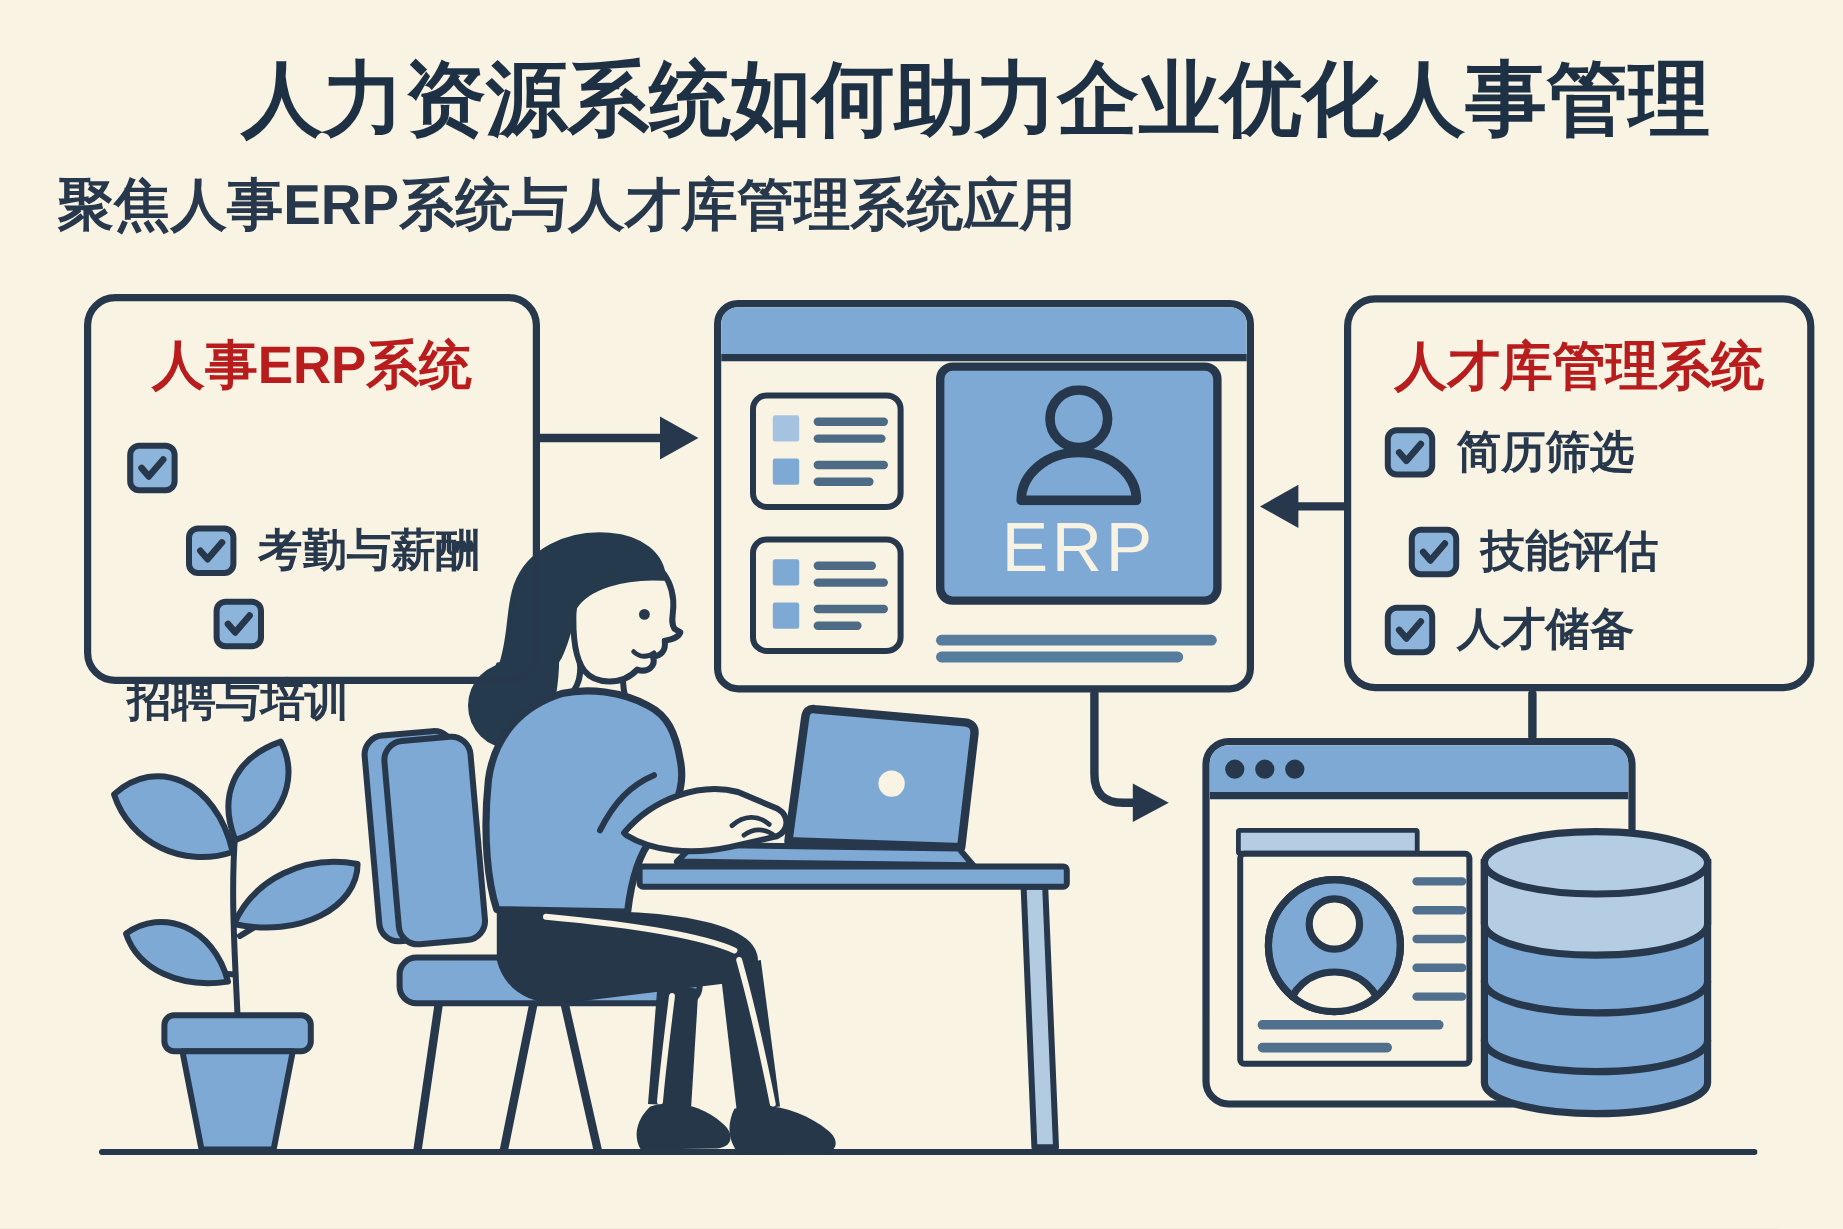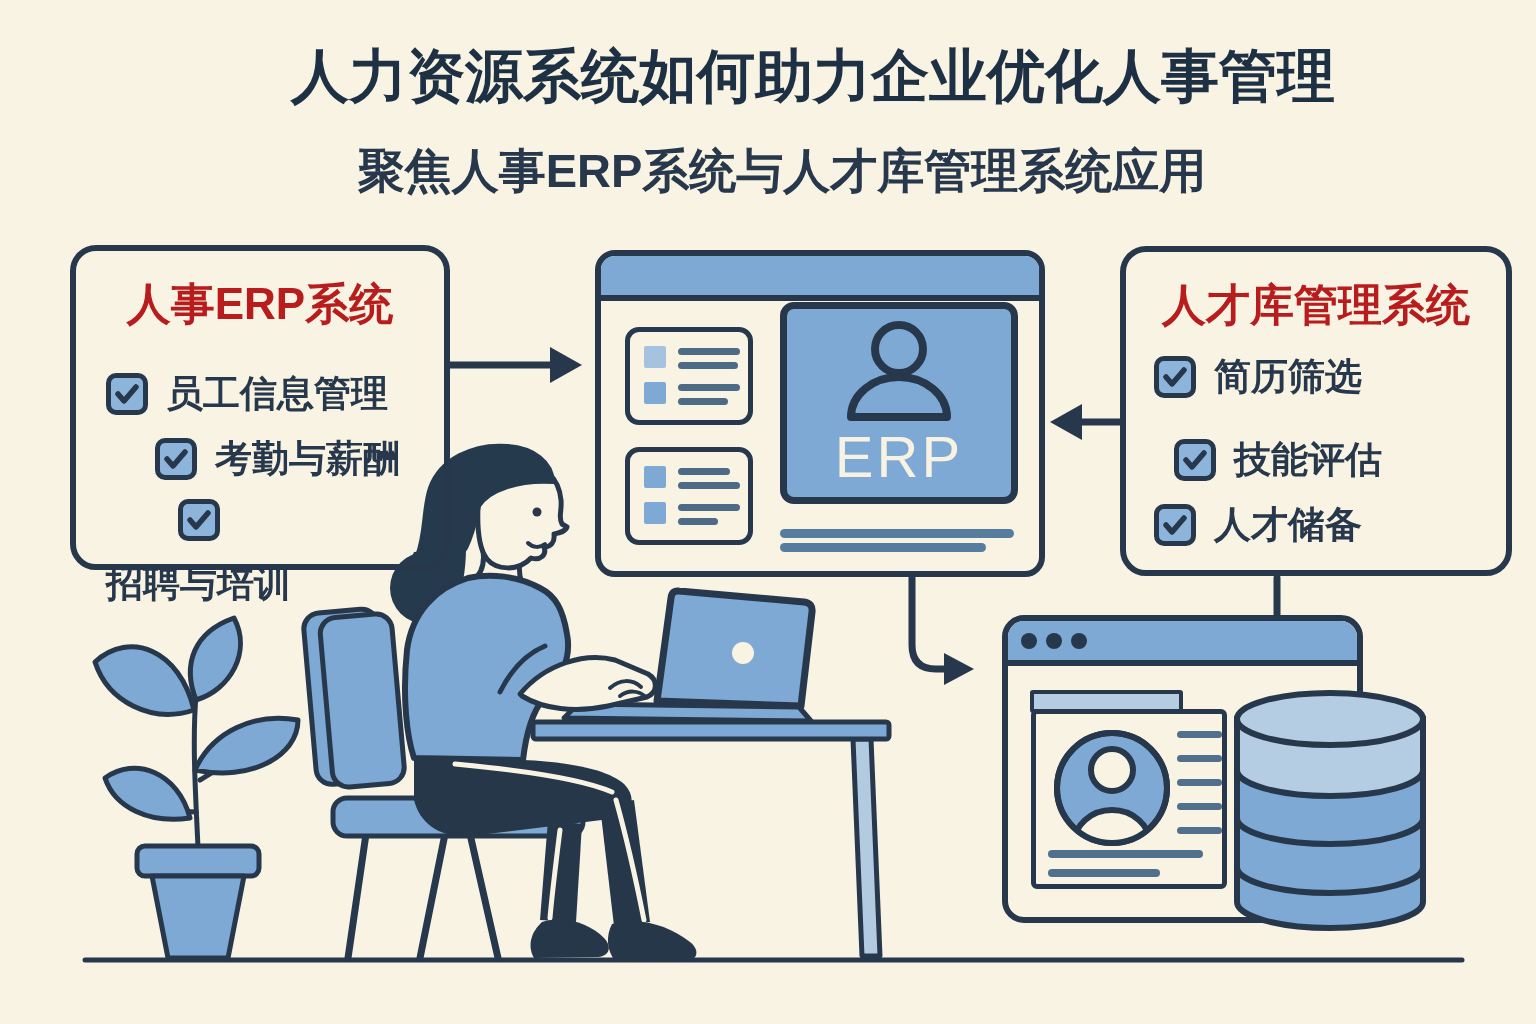--- a/index.html
+++ b/index.html
@@ -8,25 +8,25 @@
     position:relative; width:1536px; height:1024px;
     background:#f8f3e3; overflow:hidden;
     font-family:"Liberation Sans","DejaVu Sans",sans-serif;
     color:#27384c;
   }
   .abs { position:absolute; }
 
   
   .title {
     left:0; right:0; top:38px; text-align:center; padding-left:90px;
-    font-size:58px; font-weight:900; letter-spacing:0px; color:#1e3044;
+    font-size:68px; font-weight:900; letter-spacing:0px; color:#1e3044;
     white-space:nowrap;
   }
   .subtitle {
-    left:0; right:0; top:140px; text-align:center; padding-left:28px;
+    left:0; right:0; top:140px; padding-left:48px;
     font-size:47px; font-weight:600; color:#27384c; white-space:nowrap;
   }
 
   
   .panel {
     border:6px solid #27384c; border-radius:26px; background:transparent;
   }
   .panel-title {
     position:absolute; left:0; right:0; top:24px; text-align:center;
     font-size:44px; font-weight:800; color:#b91c1c; white-space:nowrap;
@@ -174,21 +174,20 @@
 
   <div class="abs panel" style="left:70px; top:245px; width:380px; height:325px;">
     <div class="panel-title">人事ERP系统</div>
 
     <div class="check-row" style="left:30px; top:118px;">
       <span class="checkbox">
         <svg width="26" height="26" viewBox="0 0 26 26">
             <path d="M4,13 l6,7 l12,-14" stroke="#27384c" stroke-width="5.5" fill="none" stroke-linecap="round" stroke-linejoin="round"></path>
           </svg>
       </span>
-      <span class="check-label">员工信息管理</span>
     </div>
     <div class="check-row" style="left:31px; top:183px;margin-left:48px;">
       <span class="checkbox">
         <svg width="26" height="26" viewBox="0 0 26 26">
             <path d="M4,13 l6,7 l12,-14" stroke="#27384c" stroke-width="5.5" fill="none" stroke-linecap="round" stroke-linejoin="round"></path>
           </svg>
       </span>
       <span class="check-label">考勤与薪酬</span>
     </div>
     <div class="check-row" style="left:30px; top:248px;flex-direction:column;">

